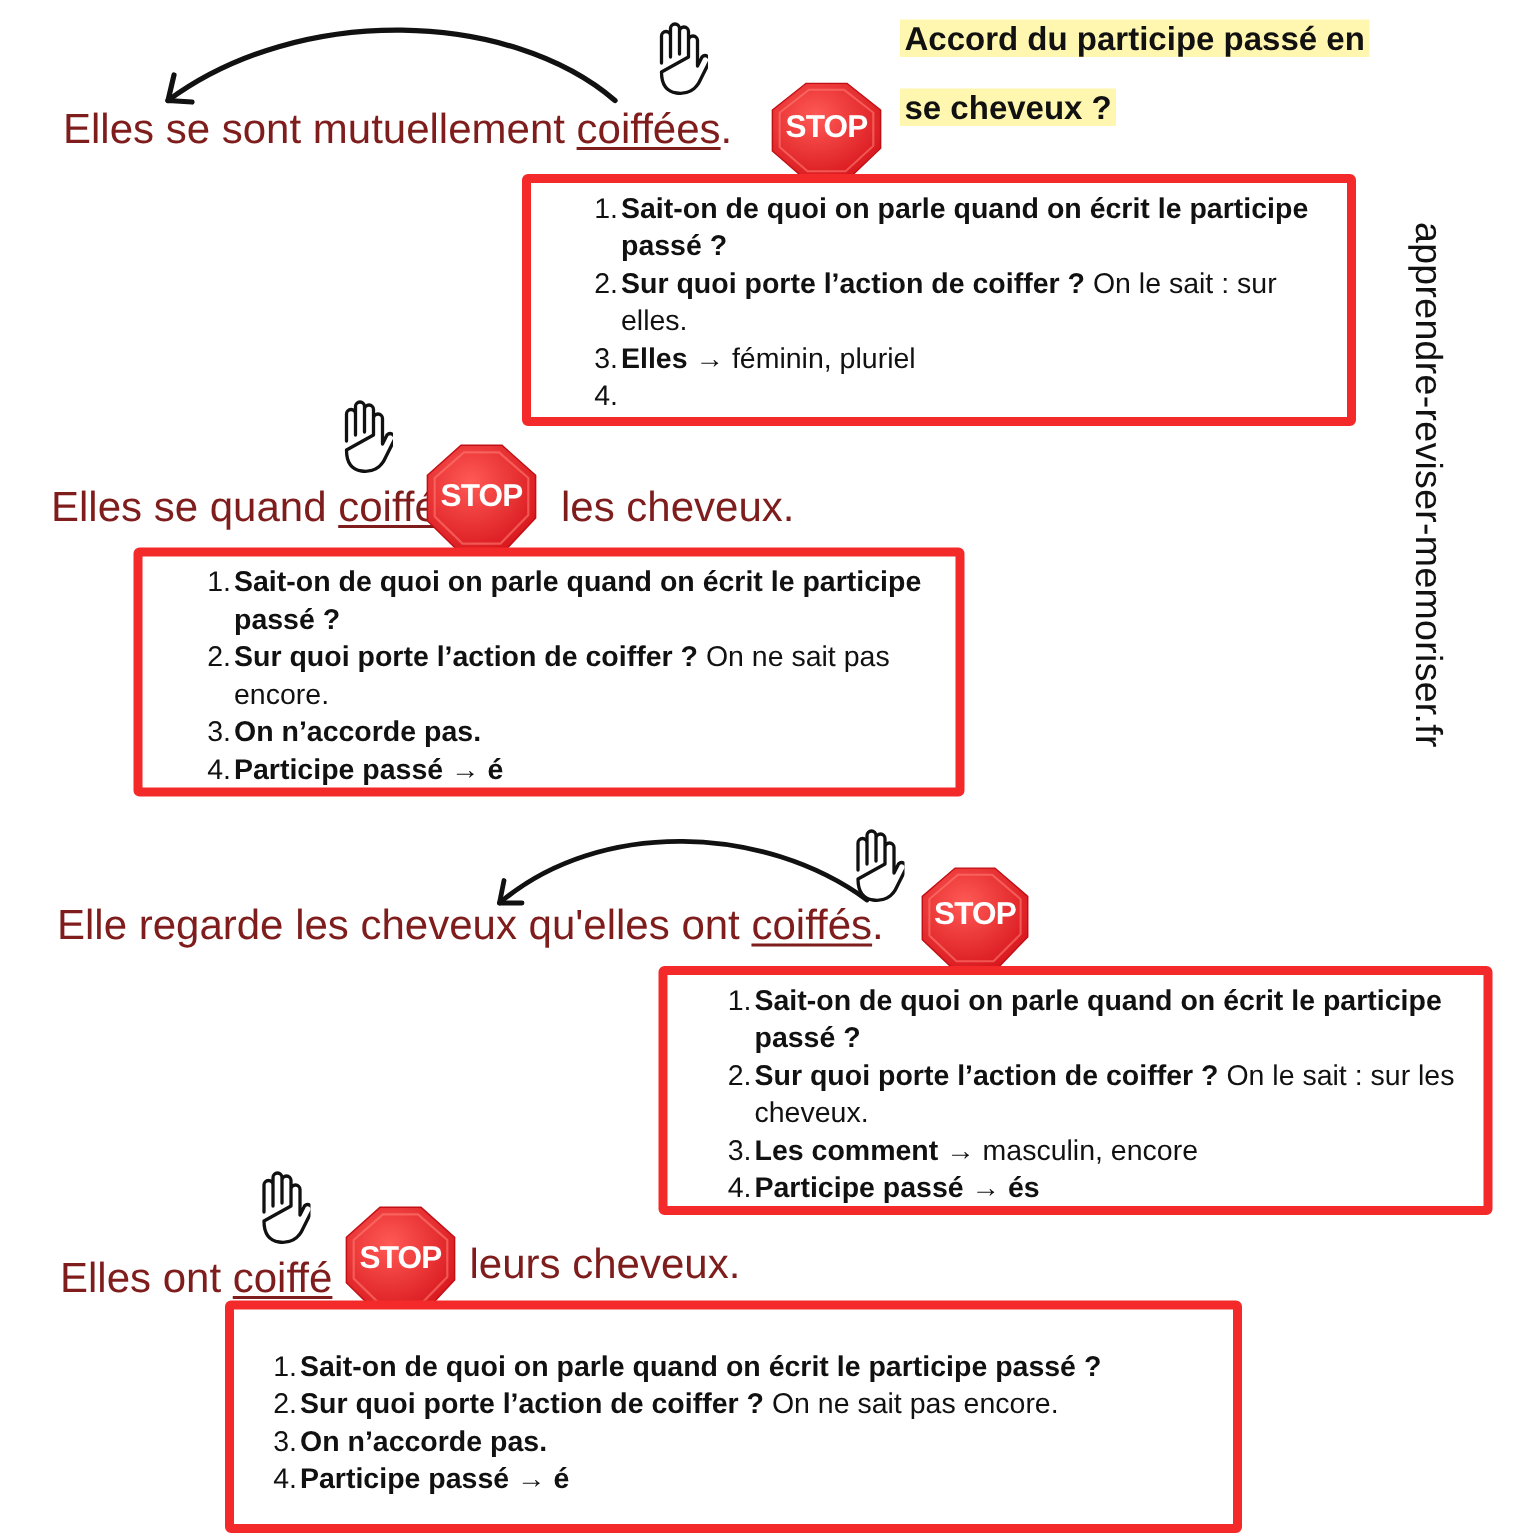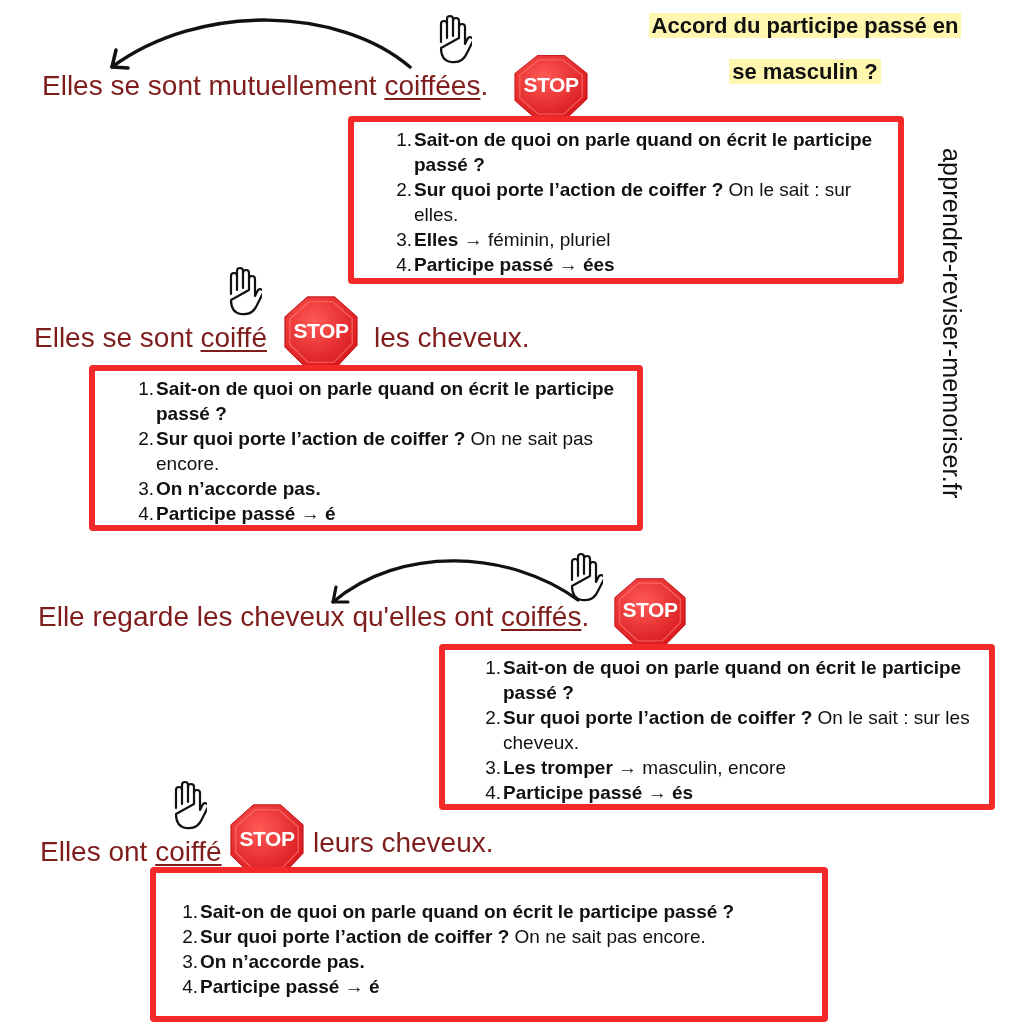--- a/index.html
+++ b/index.html
@@ -2,21 +2,21 @@
 <html><head>
 <meta charset="utf-8">
 <style>
   html, body { margin:0; padding:0; }
   body {
     width:1024px; height:1024px; position:relative; overflow:hidden;
     background:#ffffff; font-family:"Liberation Sans", sans-serif; color:#111;
   }
   .abs { position:absolute; }
   .title {
-    left:600px; top:14px; width:410px; text-align:center;
+    left:600px; top:14px; width:410px; text-align:left;
     font-weight:bold; font-size:22px; line-height:23px; color:#111;
   }
   .title span { background:#fff7b0; padding:0 3px; box-decoration-break:clone; -webkit-box-decoration-break:clone; }
   .sentence { font-size:28px; line-height:32px; white-space:nowrap; color:#7f1d1d; }
   .sentence u { text-decoration:underline; text-decoration-thickness:2px; text-underline-offset:3px; }
   .box {
     border:6px solid #f42a2a; border-radius:4px; background:#fff; box-sizing:border-box;
   }
   .box ol { margin:0; padding:0; list-style:none; }
   .box li { font-size:19px; line-height:25px; position:relative; padding-left:34px; color:#111; }
@@ -45,21 +45,21 @@
       </defs>
       <polygon points="26,3 54,3 77,24 77,54 56,77 24,77 3,56 3,24" fill="url(#sg)" stroke="#c01015" stroke-width="1"></polygon>
       <polygon points="28,8 52,8 72,26 72,52 53,72 27,72 8,53 8,26" fill="none" stroke="#ff7a72" stroke-width="1.5" opacity="0.6"></polygon>
     </symbol>
   </defs>
 </svg>
 
 <div class="abs title">
   <span>Accord du participe passé en</span><br>
   <br>
-  <span>se masculin ?</span>
+  <span>se cheveux ?</span>
 </div>
 
 <div class="abs vertical">apprendre-reviser-memoriser.fr</div>
 
 <svg class="abs" style="left:100px;top:12px" width="320" height="70" viewBox="0 0 320 70">
   <path d="M310 55 C 240 -5, 100 -10, 12 55" fill="none" stroke="#111" stroke-width="3.5" stroke-linecap="round"></path>
   <path d="M12 55 L 16 38 M12 55 L 28 56" fill="none" stroke="#111" stroke-width="3.5" stroke-linecap="round"></path>
 </svg>
 <svg class="abs hand" style="left:432px;top:14px">
     <use href="#hand"></use>
@@ -71,29 +71,29 @@
   <svg width="78" height="68" viewBox="0 0 80 80" preserveAspectRatio="none">
       <use href="#stop"></use>
     </svg>
   <div style="position:absolute;left:0;top:20px;width:78px;text-align:center;color:#fff;font-weight:bold;font-size:21px;letter-spacing:-0.5px;">STOP</div>
 </div>
 <div class="abs box" style="left:348px;top:116px;width:556px;height:168px;padding:5px 8px 0 26px;">
   <ol>
     <li><span class="num">1.</span><b>Sait-on de quoi on parle quand on écrit le participe passé ?</b></li>
     <li><span class="num">2.</span><b>Sur quoi porte l’action de coiffer ?</b><span> On le sait : sur elles.</span></li>
     <li><span class="num">3.</span><b>Elles</b><span> → féminin, pluriel</span></li>
-    <li><span class="num">4.</span><b>Participe passé → ées</b></li>
+    <li><span class="num">4.</span></li>
   </ol>
 </div>
 
 <svg class="abs hand" style="left:222px;top:266px">
     <use href="#hand"></use>
   </svg>
 <div class="abs sentence" style="left:34px;top:322px">
-  <span>Elles se sont </span><u>coiffé</u>
+  <span>Elles se quand </span><u>coiffé</u>
 </div>
 <div class="abs" style="left:282px;top:294px;width:78px;height:76px;">
   <svg width="78" height="76" viewBox="0 0 80 80" preserveAspectRatio="none">
       <use href="#stop"></use>
     </svg>
   <div style="position:absolute;left:0;top:25px;width:78px;text-align:center;color:#fff;font-weight:bold;font-size:21px;letter-spacing:-0.5px;">STOP</div>
 </div>
 <div class="abs sentence" style="left:374px;top:322px">
   <span>les cheveux.</span>
 </div>
@@ -119,21 +119,21 @@
 <div class="abs" style="left:612px;top:576px;width:76px;height:72px;">
   <svg width="76" height="72" viewBox="0 0 80 80" preserveAspectRatio="none">
       <use href="#stop"></use>
     </svg>
   <div style="position:absolute;left:0;top:22px;width:76px;text-align:center;color:#fff;font-weight:bold;font-size:21px;letter-spacing:-0.5px;">STOP</div>
 </div>
 <div class="abs box" style="left:439px;top:644px;width:556px;height:166px;padding:5px 8px 0 24px;">
   <ol>
     <li><span class="num">1.</span><b>Sait-on de quoi on parle quand on écrit le participe passé ?</b></li>
     <li><span class="num">2.</span><b>Sur quoi porte l’action de coiffer ?</b><span> On le sait : sur les cheveux.</span></li>
-    <li><span class="num">3.</span><b>Les tromper</b><span> → masculin, encore</span></li>
+    <li><span class="num">3.</span><b>Les comment</b><span> → masculin, encore</span></li>
     <li><span class="num">4.</span><b>Participe passé → és</b></li>
   </ol>
 </div>
 
 <svg class="abs hand" style="left:167px;top:780px">
     <use href="#hand"></use>
   </svg>
 <div class="abs sentence" style="left:40px;top:836px">
   <span>Elles ont </span><u>coiffé</u>
 </div>

